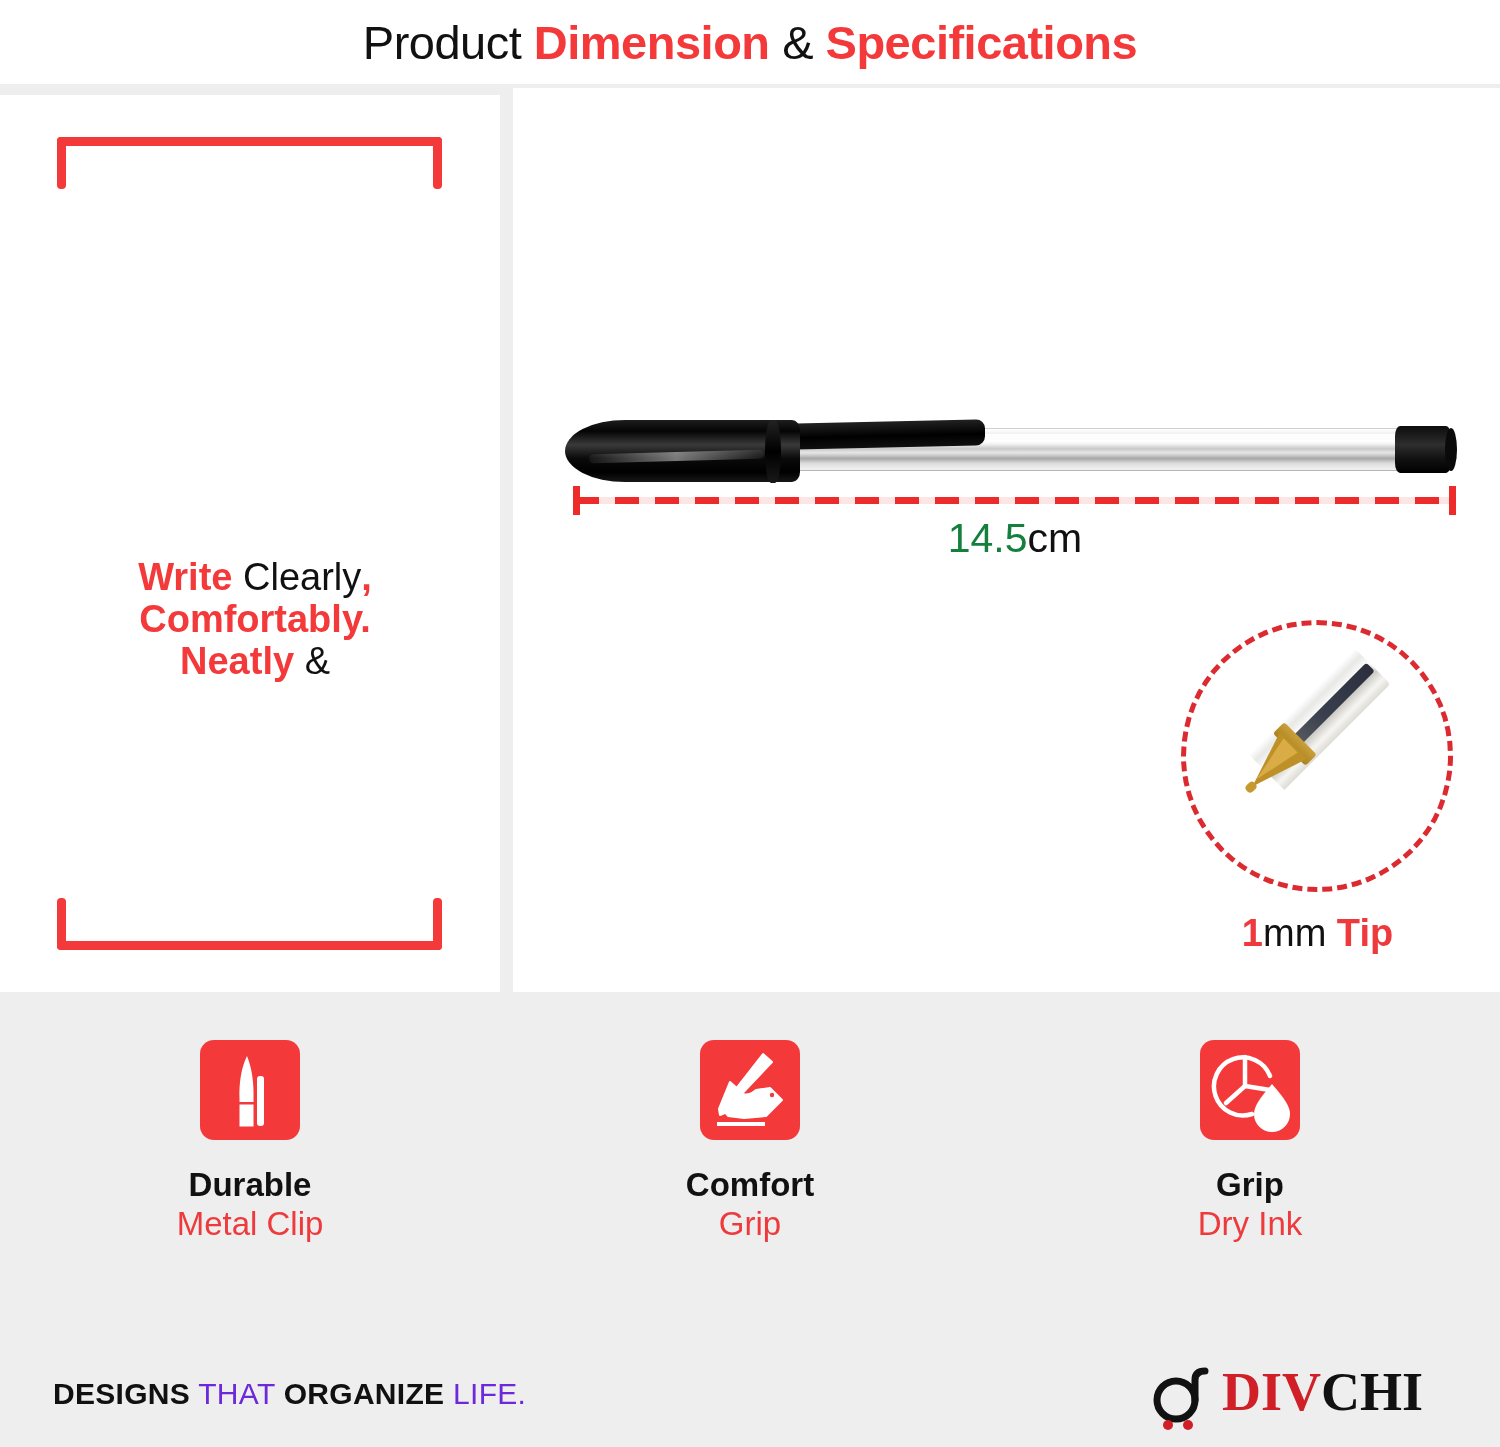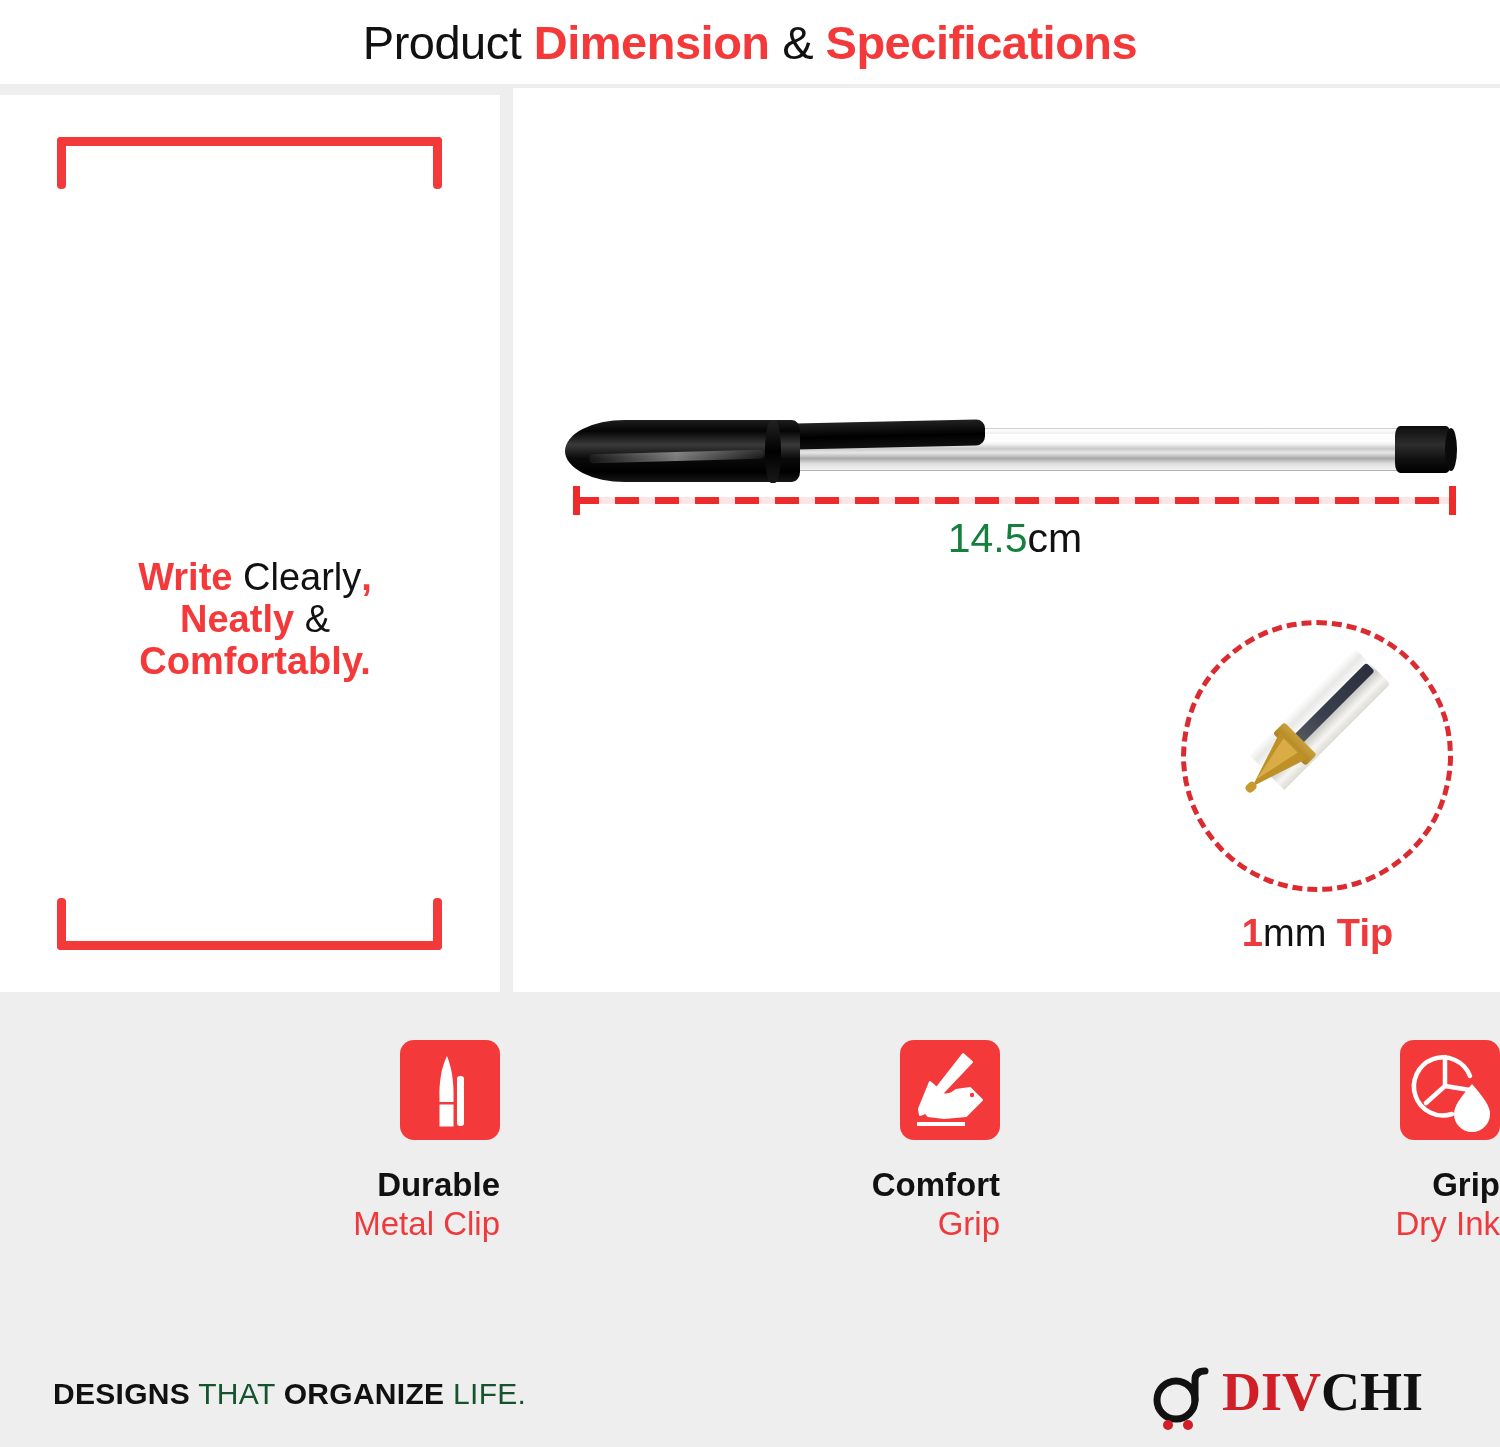--- a/index.html
+++ b/index.html
@@ -145,39 +145,39 @@
   #tip-label{
     position:absolute; left:1140px; top:912px; width:355px;
     text-align:center; font-size:38px; white-space:nowrap;
   }
 
   
   #features{
     position:absolute; left:0px; top:1040px; width:1500px; height:260px;
     display:flex;
   }
-  .feature{ flex:1; display:flex; flex-direction:column; align-items:flex-end; }
+  .feature{ flex:1; display:flex; flex-direction:column; align-items:center; }
   .feat-icon{
     width:100px; height:100px; background:#F4393A; border-radius:14px;
     position:relative; margin-bottom:26px;
   }
   .feat-title{ font-size:33px; font-weight:700; color:#111111; line-height:1.18; }
   .feat-sub{ font-size:33px; font-weight:400; color:#EE3A3C; line-height:1.18; }
 
   
   #footer{
     position:absolute; left:0; top:1355px; width:1500px; height:92px;
     background:#eeeeee;
   }
   #footer-tagline{
     position:absolute; left:53px; top:1377px;
     font-size:30px; letter-spacing:0.3px; white-space:nowrap;
   }
   .f-bold{ font-weight:700; color:#111111; }
-  .f-reg{ font-weight:400; color:#14532d; }
+  .f-reg{ font-weight:400; color:#6d28d9; }
   #brand-logo{
     position:absolute; left:1150px; top:1358px; width:300px; height:80px;
   }
   #brand-mark{ position:absolute; left:0px; top:6px; width:70px; height:66px; }
   #brand-name{
     position:absolute; left:72px; top:6px;
     font-family:"Liberation Serif", serif; font-size:54px; font-weight:700;
     letter-spacing:0px; white-space:nowrap; line-height:1.05;
   }
   .b-red{ color:#D01F26; }
@@ -195,22 +195,22 @@
 <div class="panel" id="left-panel">
 
   <div class="bracket" id="bracket-top" style="left:57px; top:42px; width:385px; height:55px;">
     <div class="bar" style="left:0; top:0; width:385px; height:9px;"></div>
     <div class="bar" style="left:0; top:0; width:9px; height:52px;"></div>
     <div class="bar" style="left:376px; top:0; width:9px; height:52px;"></div>
   </div>
 
   <div id="tagline">
     <span class="l"><span class="g-red">Write</span><span class="g-blk"> Clearly</span><span class="g-red">,</span></span>
+    <span class="l"><span class="g-red">Comfortably.</span></span>
     <span class="l"><span class="g-red">Neatly</span><span class="g-blk"> &amp;</span></span>
-    <span class="l"><span class="g-red">Comfortably.</span></span>
   </div>
 
   <div class="bracket" id="bracket-bottom" style="left:57px; top:800px; width:385px; height:55px;">
     <div class="bar" style="left:0; top:46px; width:385px; height:9px;"></div>
     <div class="bar" style="left:0; top:3px; width:9px; height:52px;"></div>
     <div class="bar" style="left:376px; top:3px; width:9px; height:52px;"></div>
   </div>
 </div>
 
 <div class="panel" id="right-panel"></div>

